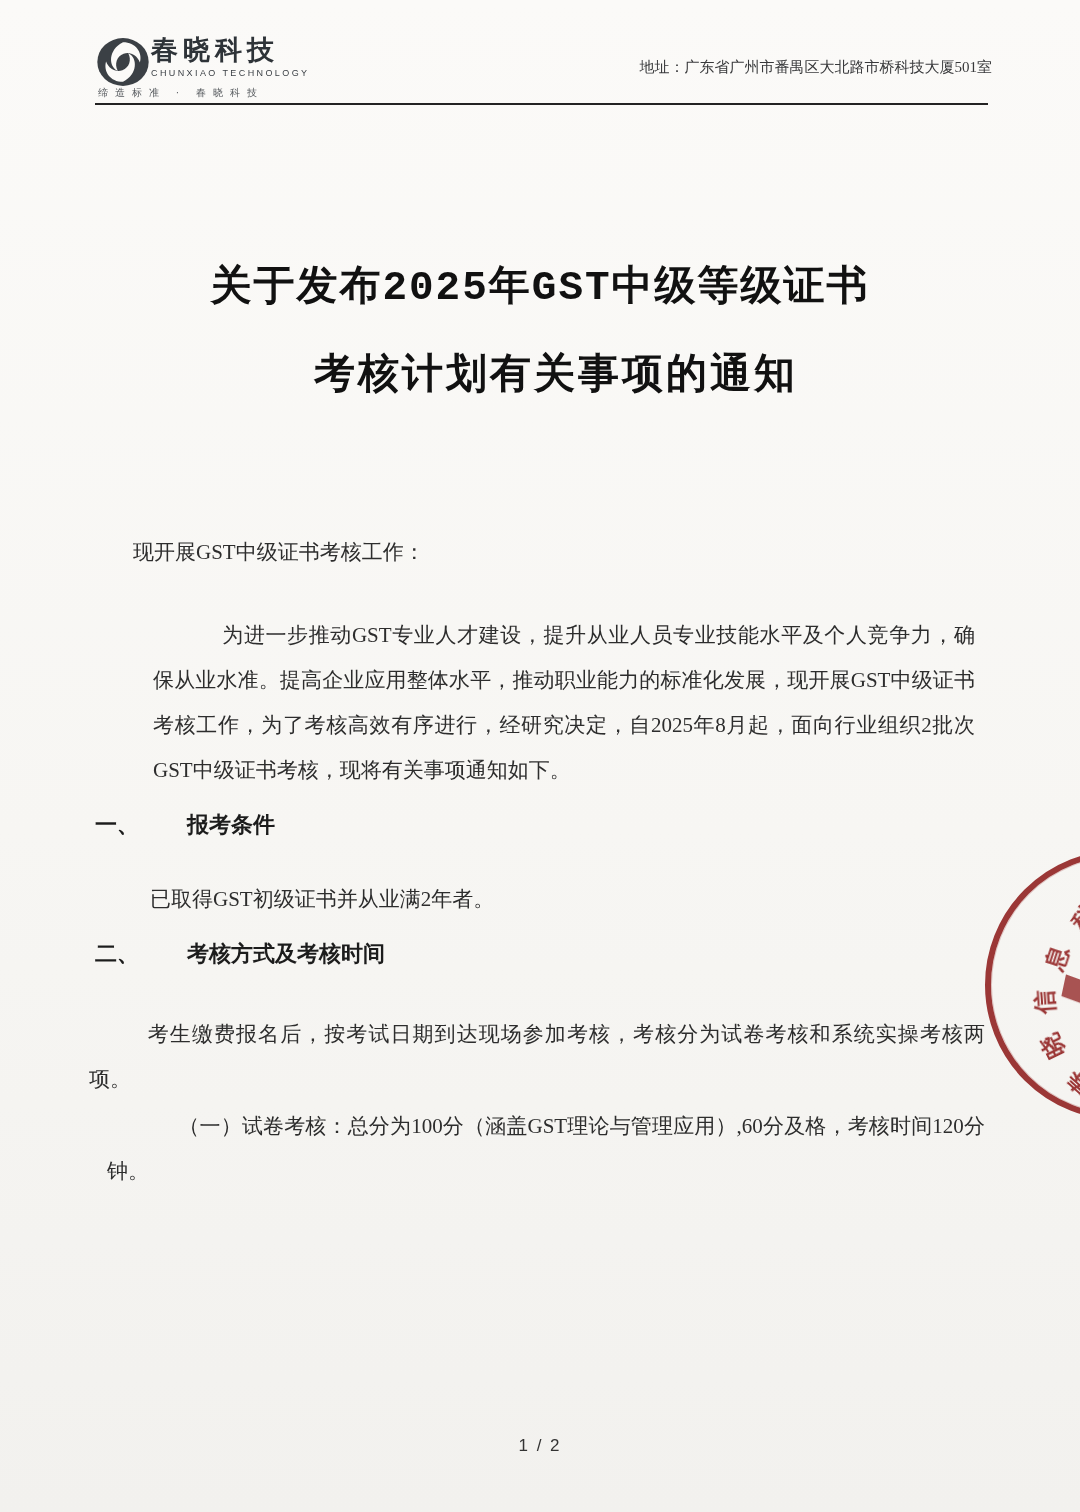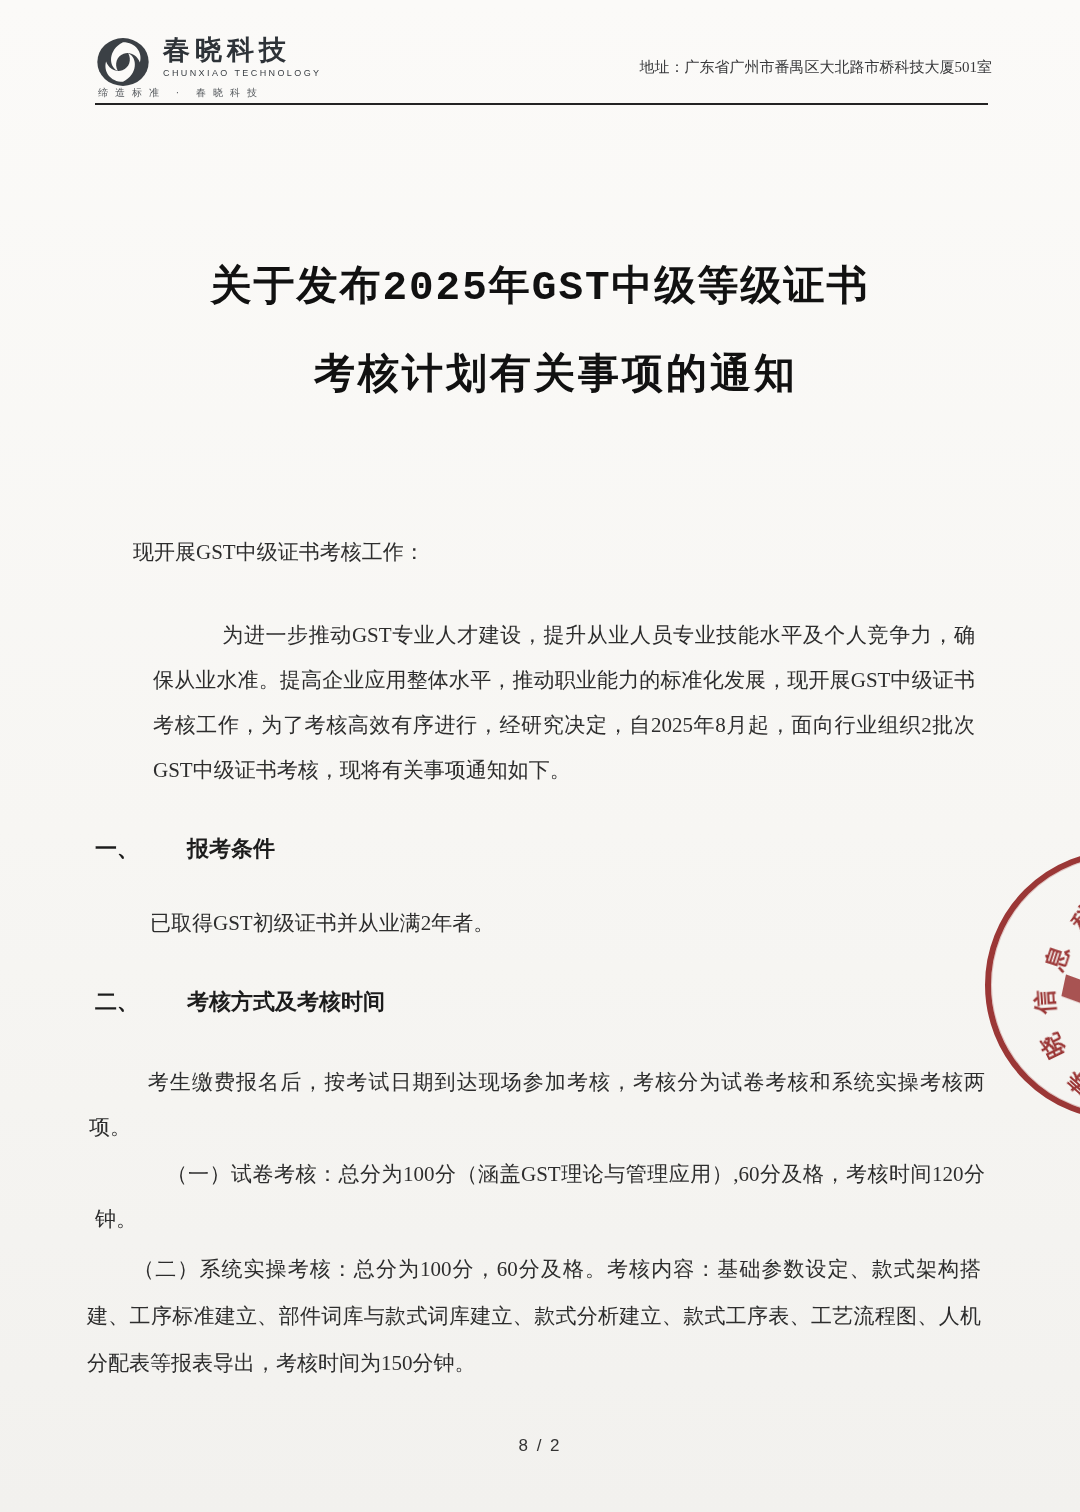--- a/index.html
+++ b/index.html
@@ -10,21 +10,21 @@
     overflow:hidden;
   }
   .page{
     position:relative;width:1080px;height:1512px;
     background:linear-gradient(180deg,#fbfaf8 0%,#f7f6f3 55%,#f2f1ee 100%);
     overflow:hidden;
     color:#2b2b2b;
   }
   
   .header{position:absolute;left:0;top:0;width:1080px;height:112px;}
-  .logo{position:absolute;left:95px;top:36px;display:flex;align-items:flex-start;gap:12px;}
+  .logo{position:absolute;left:95px;top:36px;display:flex;align-items:flex-start;}
   .logo-icon{width:56px;height:52px;}
   .logo-text .cn{
     font-family:"Liberation Sans","DejaVu Sans",sans-serif;
     font-weight:700;font-size:27px;letter-spacing:5px;color:#2e3338;line-height:1.1;
   }
   .logo-text .en{
     font-family:"Liberation Sans","DejaVu Sans",sans-serif;
     font-size:9px;letter-spacing:2.4px;color:#3a3f44;margin-top:2px;
   }
   .slogan{
@@ -51,28 +51,28 @@
   .doc-title .t1{font-size:41px;letter-spacing:2px;font-family:Liberation Mono, monospace;}
   .doc-title .t2{font-size:41px;letter-spacing:3px;margin-top:33px;padding-left:32px;}
   
   .body-area{
     position:absolute;left:95px;top:530px;width:890px;
     font-size:21px;line-height:45px;color:#2d2d2d;text-align:justify;
   }
   .salutation{margin-left:38px;}
   .p-intro{margin-top:38px;margin-left:58px;margin-right:10px;text-indent:3.3em;}
   .sec-heading{
-    margin-top:36px;
+    margin-top:12px;
     font-family:"Liberation Sans","DejaVu Sans",sans-serif;
     font-weight:700;font-size:22px;color:#1c1c1c;line-height:40px;
   }
   .sec-heading .num{display:inline-block;width:92px;}
   .sec1-content{margin-top:32px;margin-left:55px;}
   .p-exam-intro{margin-top:38px;margin-left:-6px;text-indent:2.8em;}
-  .p-item1{margin-top:2px;margin-left:0;text-indent:3.4em;}
+  .p-item1{margin-top:2px;margin-left:12px;text-indent:3.4em;}
   .p-item2{margin-top:4px;margin-left:-8px;margin-right:4px;text-indent:2.2em;line-height:47px;}
   
   .stamp{position:absolute;left:985px;top:850px;width:270px;height:270px;opacity:.88;}
   .stamp-ring{
     position:absolute;left:0;top:0;width:258px;height:258px;border-radius:50%;
     border:6px solid #8f1d1d;box-shadow:inset 0 0 0 1px rgba(143,29,29,.25);
     filter:blur(.4px);
   }
   .stamp-char{
     position:absolute;
@@ -131,29 +131,28 @@
     <div class="sec-heading">
       <span class="num">一、</span><span>报考条件</span>
     </div>
     <div class="sec1-content">已取得GST初级证书并从业满2年者。</div>
 
     <div class="sec-heading">
       <span class="num">二、</span><span>考核方式及考核时间</span>
     </div>
     <div class="p-exam-intro">考生缴费报名后，按考试日期到达现场参加考核，考核分为试卷考核和系统实操考核两项。</div>
     <div class="p-item1">（一）试卷考核：总分为100分（涵盖GST理论与管理应用）,60分及格，考核时间120分钟。</div>
-    <div class="p-item2">（二）系统实操考核：总分为100分，60分及格。考核内容：基础参数设定、款式架构搭建、工序标准建立、部件词库与款式词库建立、款式分析建立、款式工序表、工艺流程图、人机分配表等报表导出，考核时间为150分钟。</div>
   </div>
 
   <div class="stamp">
     <div class="stamp-ring"></div>
 
     <span class="stamp-char sc2">科</span>
     <span class="stamp-char sc3">息</span>
     <span class="stamp-char sc4">信</span>
     <span class="stamp-char sc5">晓</span>
     <span class="stamp-char sc6">春</span>
     <div class="stamp-star"></div>
   </div>
 
-  <div class="footer">8 / 2</div>
+  <div class="footer">1 / 2</div>
 
 </div>
 
 </body></html>

